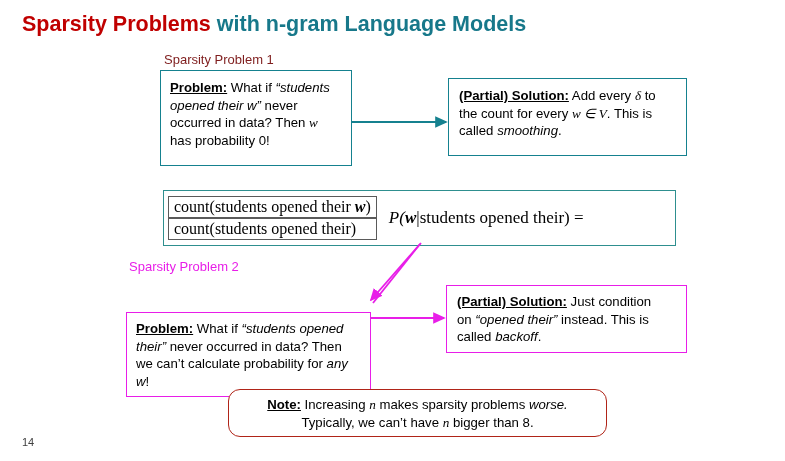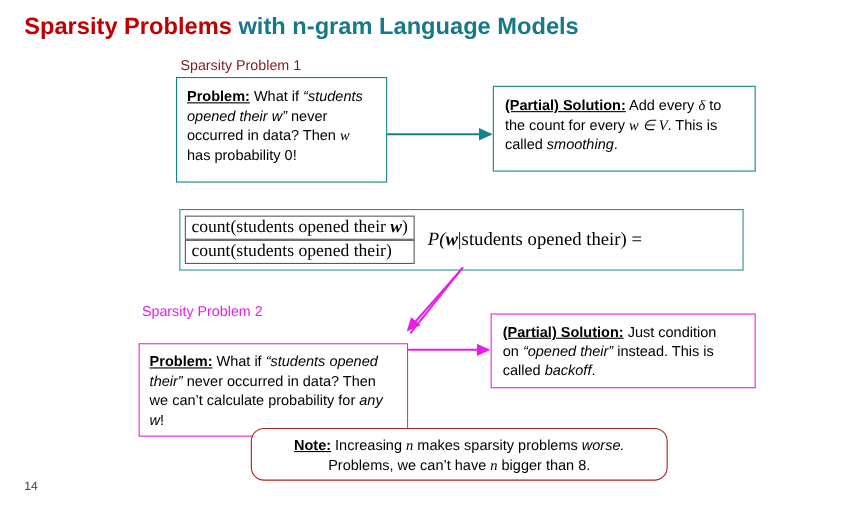--- a/index.html
+++ b/index.html
@@ -47,21 +47,20 @@
 
   .label-teal {
     position: absolute;
     color: #7f1d1d;
     font-size: 13px;
   }
   .label-magenta {
     position: absolute;
     color: #e81ee8;
     font-size: 13px;
-    margin-top: 16px;
   }
 
   .u { text-decoration: underline; }
   .b { font-weight: bold; }
   .i { font-style: italic; }
   .serif-i { font-family: "Liberation Serif", serif; font-style: italic; }
   .serif { font-family: "Liberation Serif", serif; }
 
   
   #sp1-label { left: 164px; top: 52px; }
@@ -172,21 +171,21 @@
   <div class="box magenta-border" id="problem2-box">
     <span class="b u">Problem:</span><span> What if </span><span class="i">“students opened their”</span><span> never occurred in data? Then we can’t calculate probability for </span><span class="i">any w</span><span>!</span>
   </div>
 
   <div class="box magenta-border" id="solution2-box">
     <span class="b u">(Partial) Solution:</span><span> Just condition on </span><span class="i">“opened their”</span><span> instead. This is called </span><span class="i">backoff</span><span>.</span>
   </div>
 
   <div class="box darkred-border" id="note-box">
     <span class="b u">Note:</span><span> Increasing </span><span class="serif-i">n</span><span> makes sparsity problems </span><span class="i">worse.</span><br>
-    <span>Problems, we can’t have </span><span class="serif-i">n</span><span> bigger than 8.</span>
+    <span>Typically, we can’t have </span><span class="serif-i">n</span><span> bigger than 8.</span>
   </div>
 
   <svg class="arrows" viewBox="0 0 785 461">
     <defs>
       <marker id="arrow-teal" markerWidth="7" markerHeight="7" refX="6" refY="3.2" orient="auto">
         <path d="M0,0 L7,3.2 L0,6.4 z" fill="#15818f"></path>
       </marker>
       <marker id="arrow-magenta" markerWidth="7" markerHeight="7" refX="6" refY="3.2" orient="auto">
         <path d="M0,0 L7,3.2 L0,6.4 z" fill="#e81ee8"></path>
       </marker>

